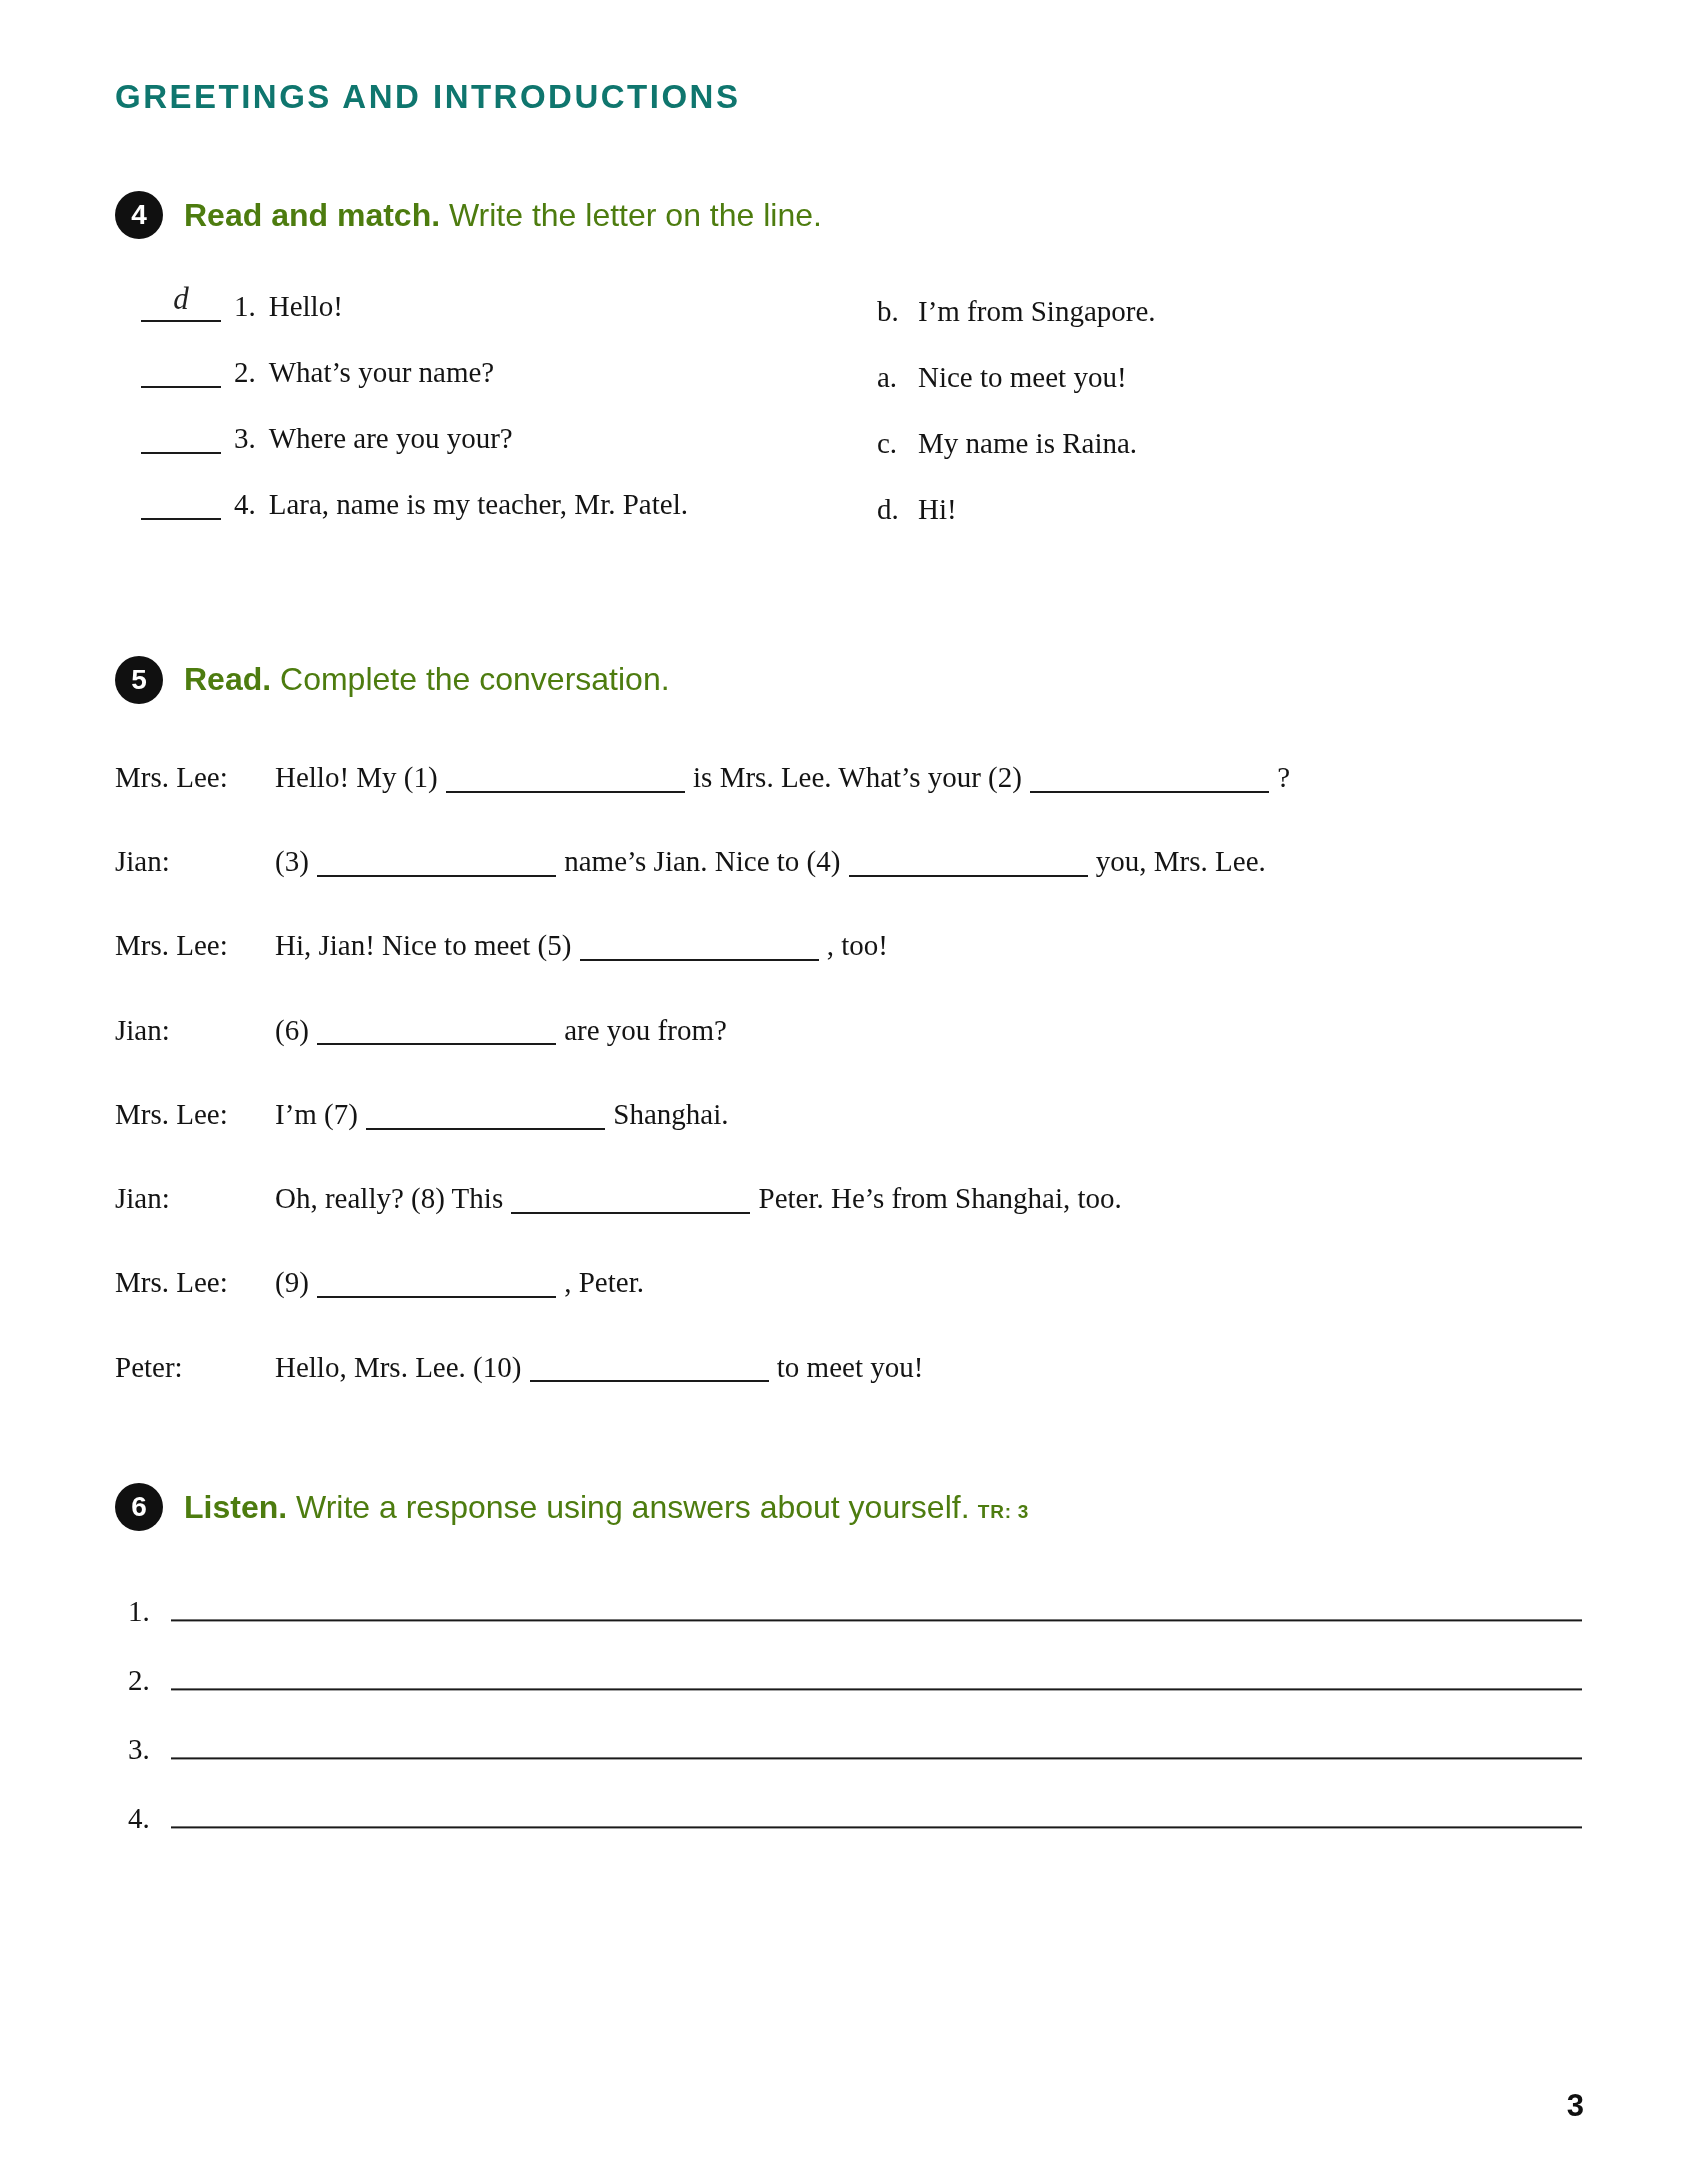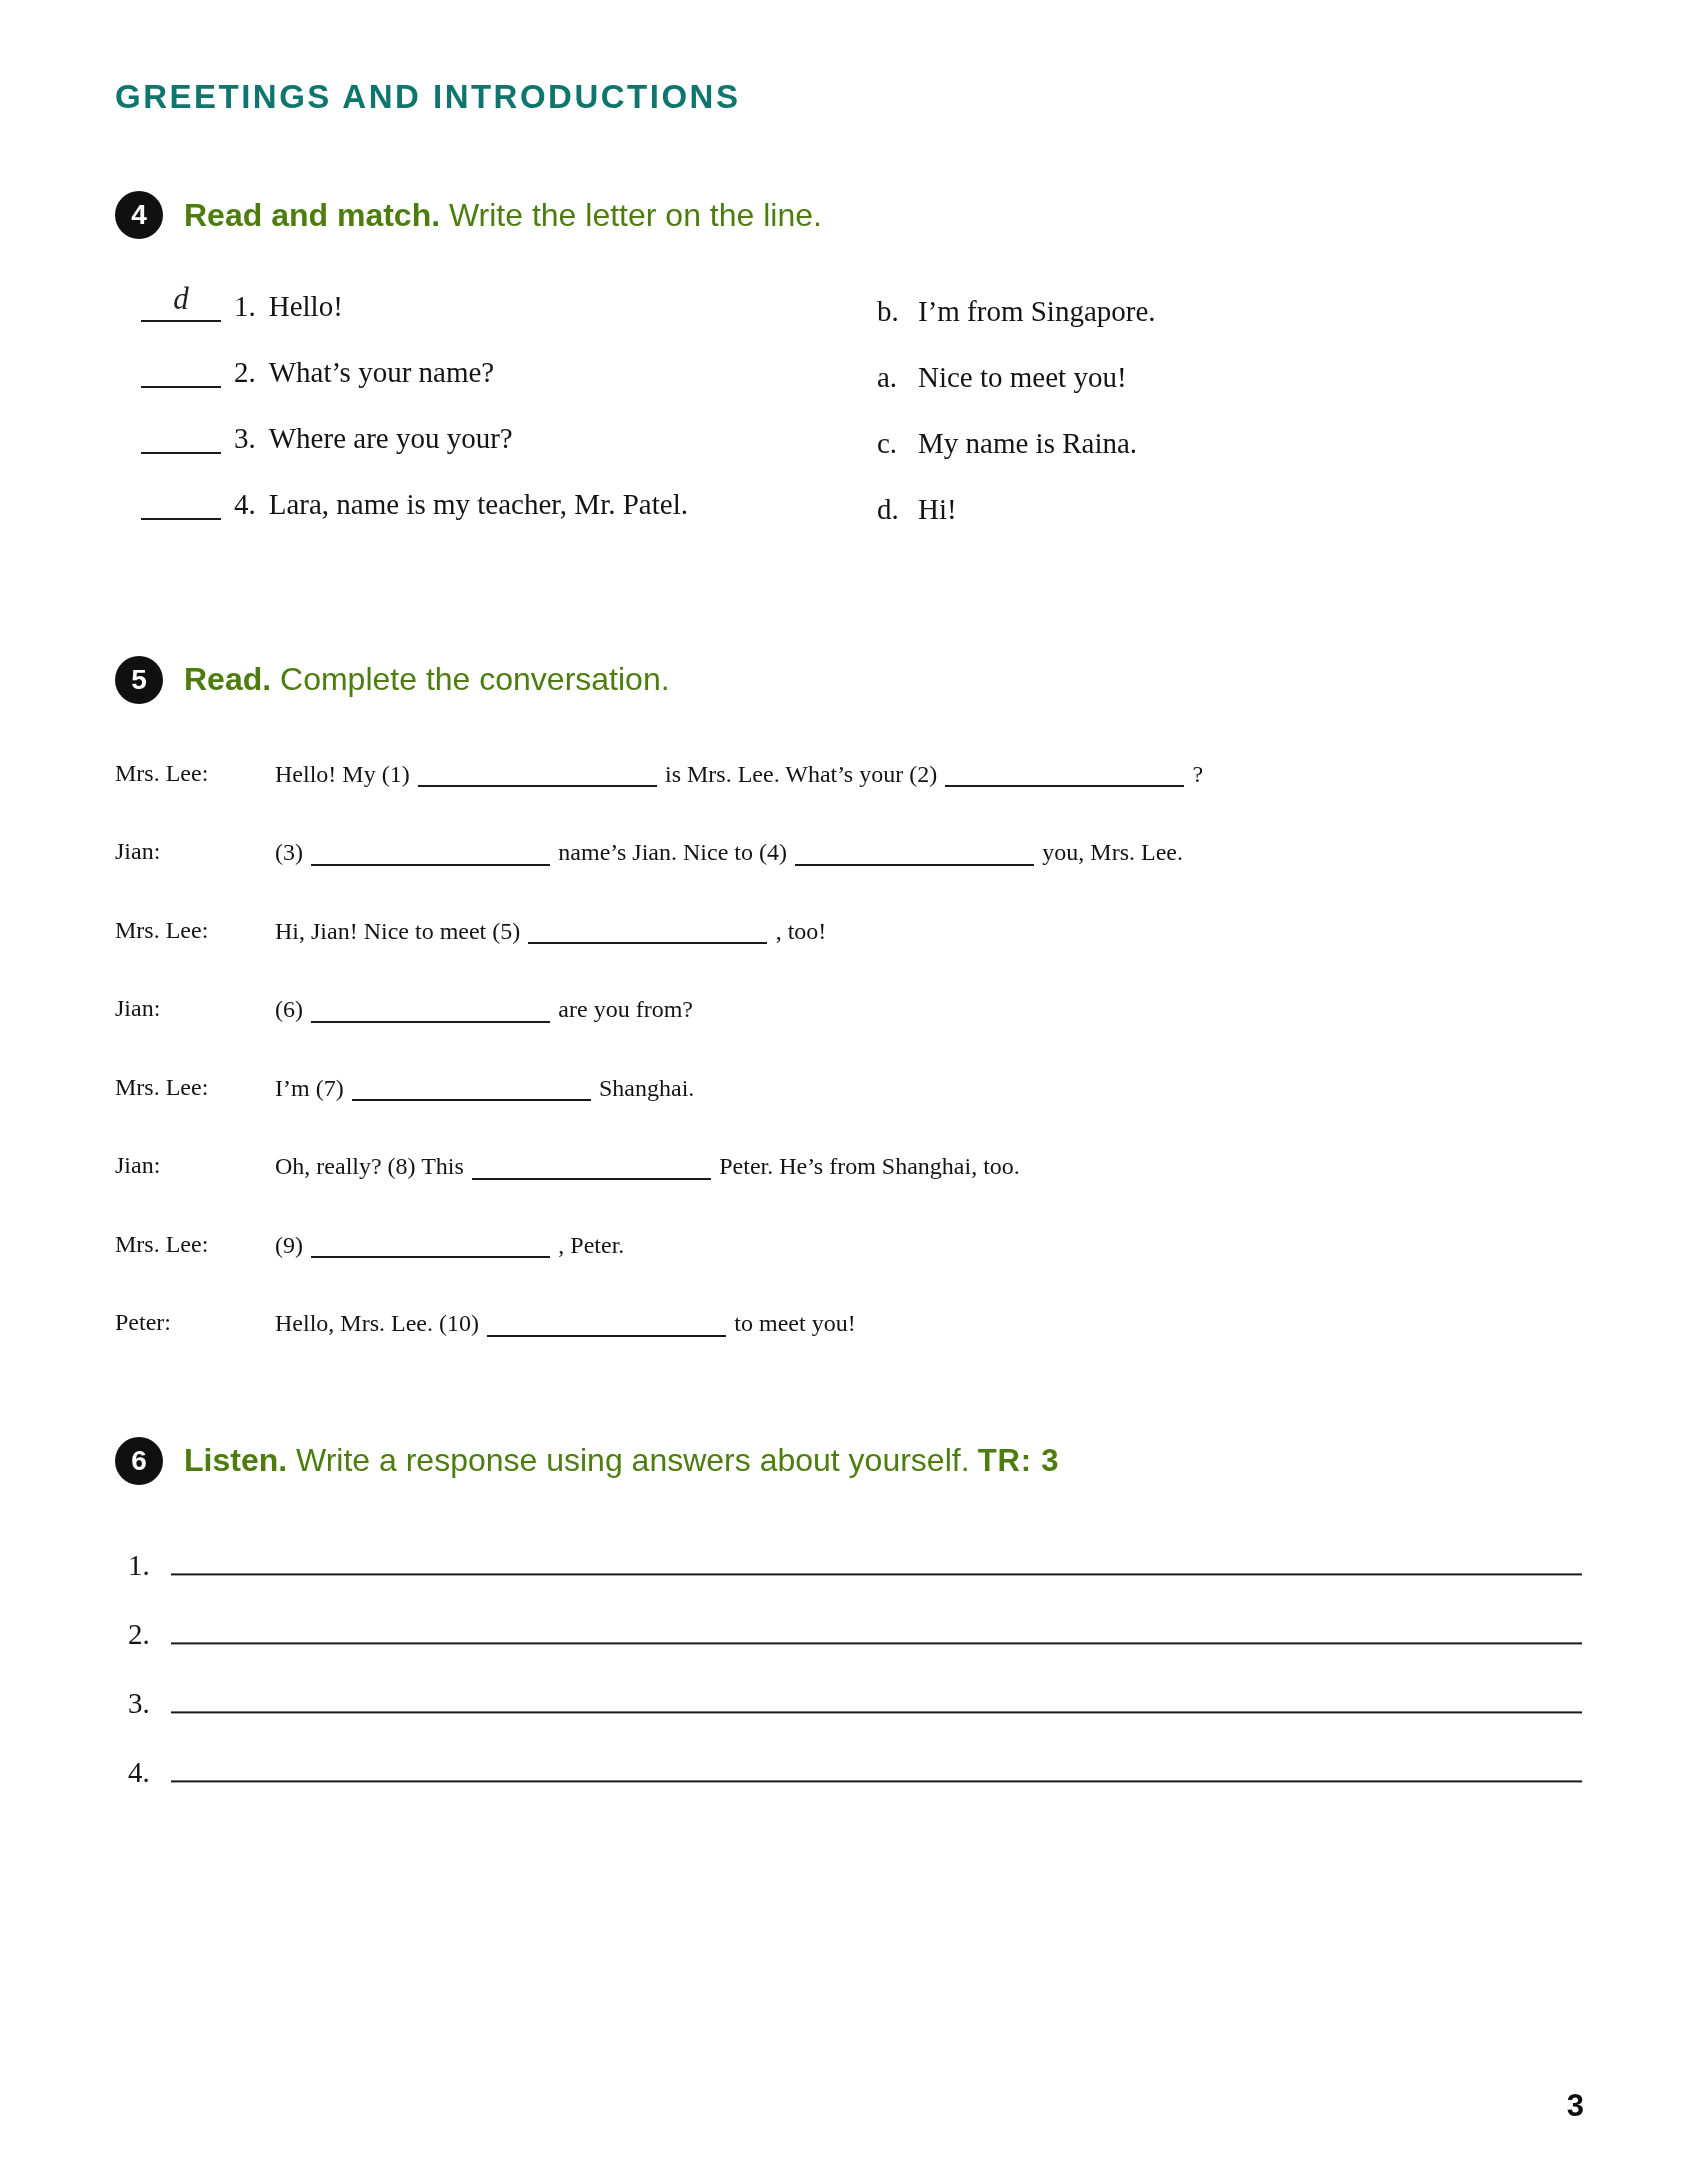--- a/index.html
+++ b/index.html
@@ -30,21 +30,21 @@
     width: 48px; height: 48px; border-radius: 50%;
     background: #101010; color: #ffffff;
     font-family: "Liberation Sans", sans-serif;
     font-weight: bold; font-size: 28px;
     display: flex; align-items: center; justify-content: center;
     flex: 0 0 auto;
   }
   .ex-title { font-family: "Liberation Sans", sans-serif; font-size: 32px; color: #4d7c0f; }
   .ex-title .bold { font-weight: bold; }
   .ex-title .track {
-    font-weight: bold; font-size: 31px; letter-spacing: 0.8px; margin-left: 8.2px;
+    font-weight: bold; font-size: 19px; letter-spacing: 0.8px; margin-left: 8.2px;
   }
 
   
   .blank {
     display: inline-block;
     border-bottom: 2.5px solid #1a1a1a;
     height: 29.5px;
     vertical-align: -5.7px;
   }
   .blank.small { width: 80px; margin-right: 13px; position: relative; }
@@ -57,21 +57,21 @@
 
   
   .match-cols { display: flex; margin-top: 51px; font-size: 29px; }
   .match-left { width: 762px; flex: 0 0 auto; padding-left: 26px; }
   .match-right { flex: 1; padding-top: 4.9px; }
   .match-item { margin-bottom: 33px; white-space: nowrap; }
   .match-item .num { margin-right: 13px; }
   .match-item .letter { display: inline-block; width: 41px; }
 
   
-  .conv { margin-top: 54px; font-size: 24px; }
+  .conv { margin-top: 54px; font-size: 29px; }
   .conv-line { display: flex; margin-bottom: 46px; line-height: 1.32; }
   .speaker { flex: 0 0 160px; }
   .conv-text { flex: 1; white-space: nowrap; }
 
   
   .responses { margin-top: 64px; font-size: 29px; padding-left: 13px; }
   .resp-line { display: flex; align-items: flex-end; margin-bottom: 36px; }
   .resp-num { flex: 0 0 43px; }
   .resp-rule { flex: 1; border-bottom: 2.5px solid #1a1a1a; transform: translateY(-6.6px); height: 9.8px; }
 

